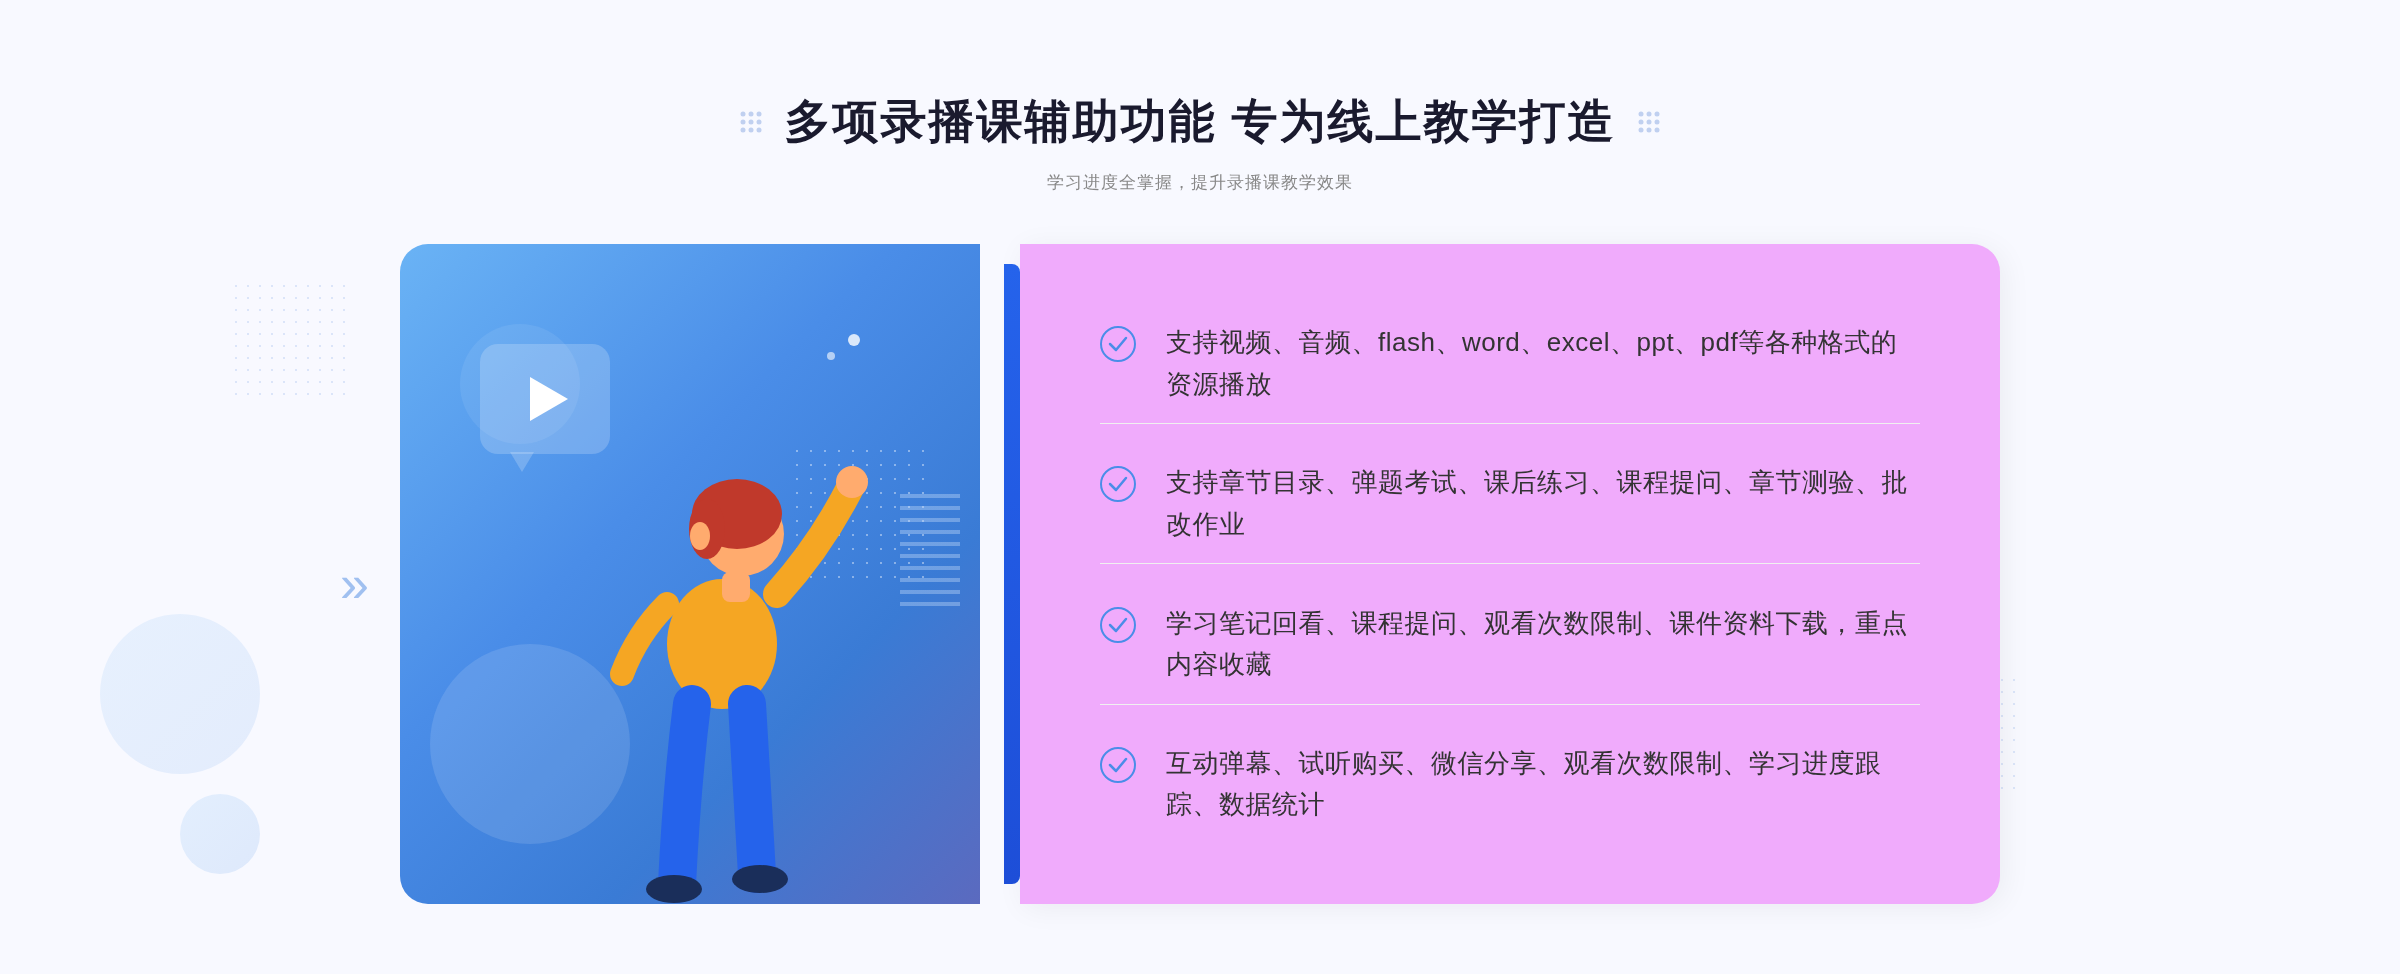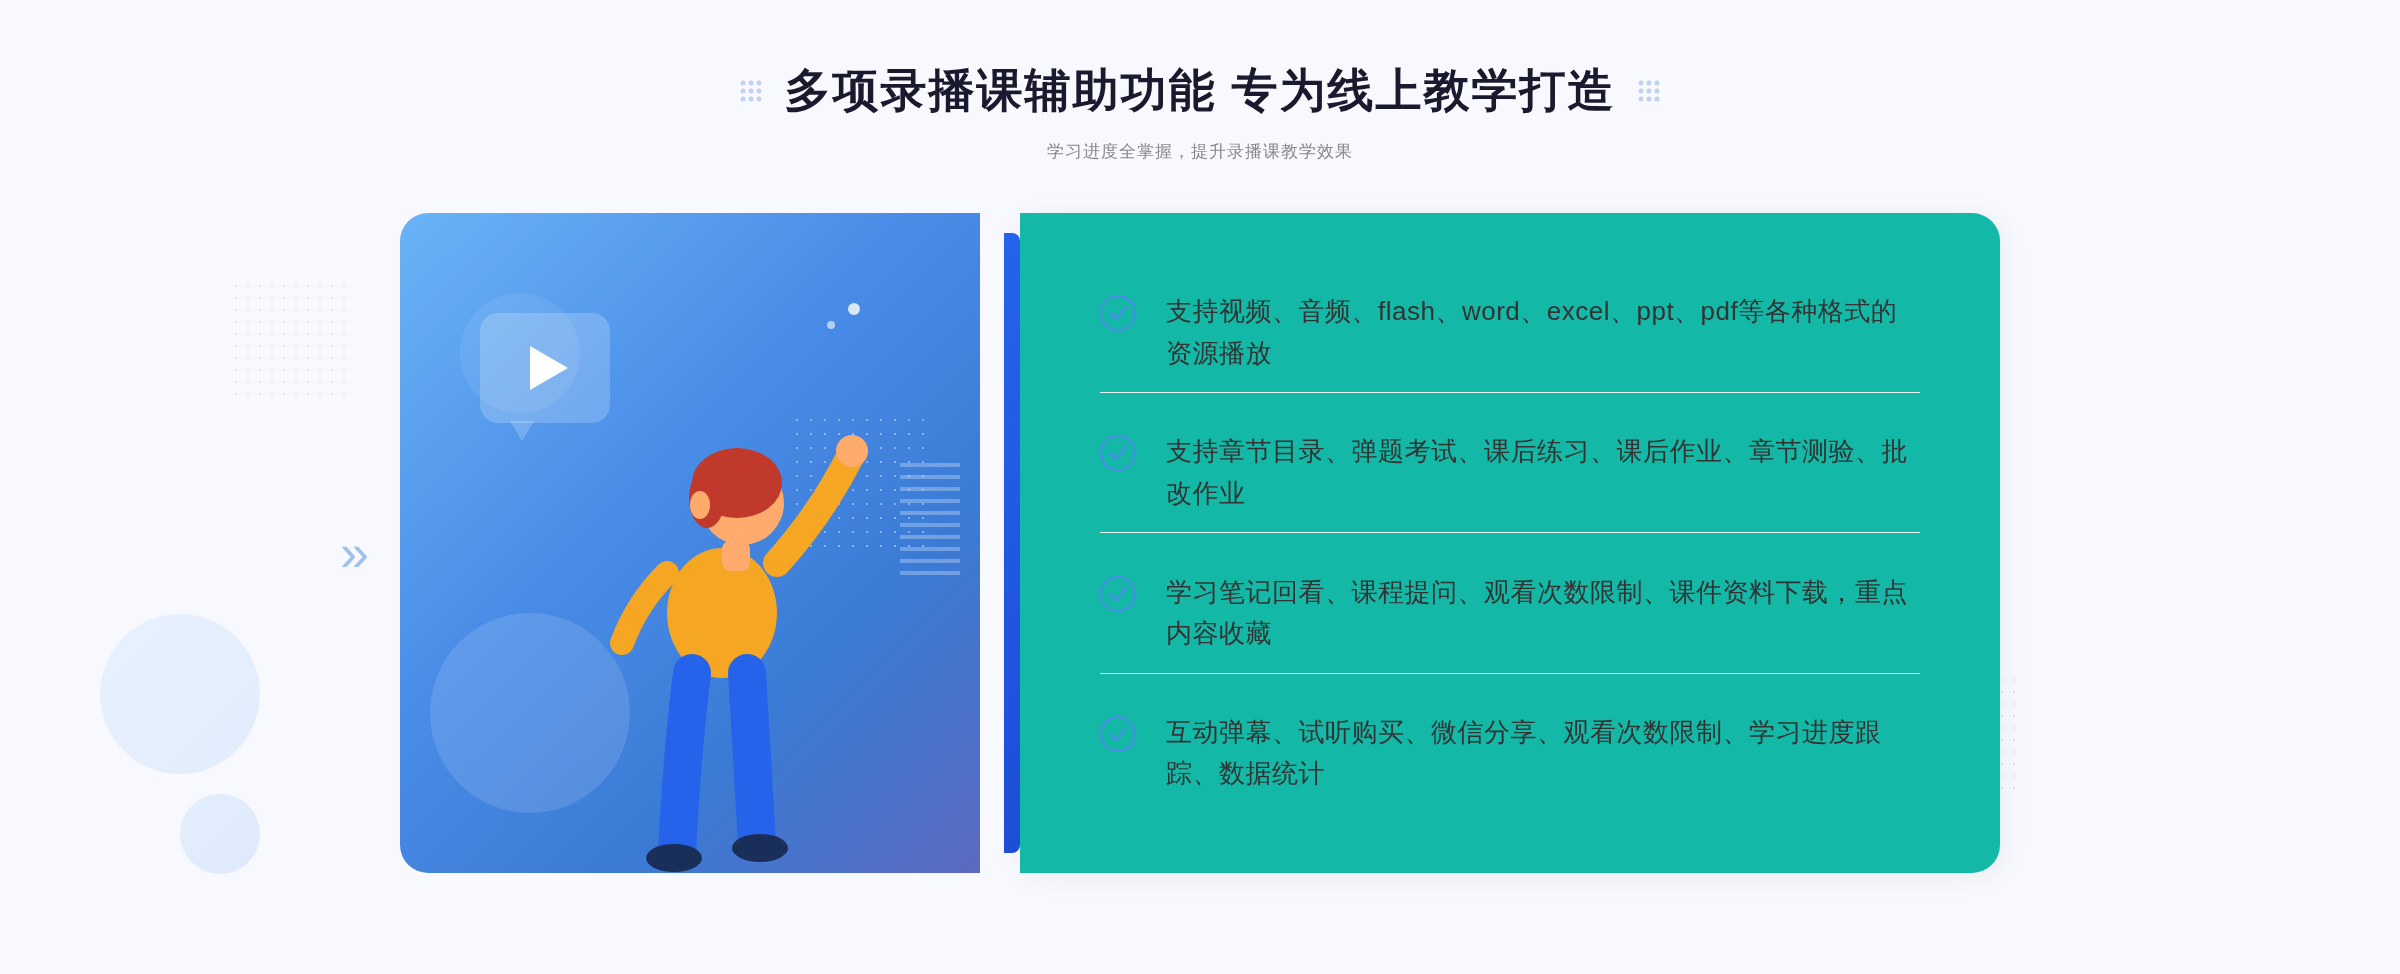--- a/index.html
+++ b/index.html
@@ -42,21 +42,21 @@
       top: 280px;
     }
 
     .dots-right-bottom {
       right: 380px;
       bottom: 180px;
     }
 
     
     .header-section {
-      margin-top: 60px;
+      margin-top: 91px;
       text-align: center;
       position: relative;
       z-index: 2;
     }
 
     .header-title-row {
       display: flex;
       align-items: center;
       justify-content: center;
       gap: 20px;
@@ -213,21 +213,21 @@
       top: 20px;
       width: 16px;
       height: 620px;
       background: linear-gradient(180deg, #2563eb 0%, #1d4ed8 100%);
       border-radius: 0 8px 8px 0;
     }
 
     
     .features-panel {
       flex: 1;
-      background: #14b8a6;
+      background: #f0abfc;
       border-radius: 0 28px 28px 0;
       padding: 50px 80px;
       height: 660px;
       display: flex;
       flex-direction: column;
       justify-content: space-around;
       box-shadow: 4px 4px 30px rgba(0,0,0,0.06);
     }
 
     .feature-item {
@@ -415,21 +415,21 @@
           <path d="M10 18 L16 24 L26 12" stroke="#4a8de8" stroke-width="2.5" fill="none" stroke-linecap="round" stroke-linejoin="round"></path>
         </svg>
         <span class="feature-text">支持视频、音频、flash、word、excel、ppt、pdf等各种格式的资源播放</span>
       </div>
 
       <div class="feature-item">
         <svg class="check-icon" viewBox="0 0 36 36">
           <circle cx="18" cy="18" r="17" fill="none" stroke="#4a8de8" stroke-width="2"></circle>
           <path d="M10 18 L16 24 L26 12" stroke="#4a8de8" stroke-width="2.5" fill="none" stroke-linecap="round" stroke-linejoin="round"></path>
         </svg>
-        <span class="feature-text">支持章节目录、弹题考试、课后练习、课后作业、章节测验、批改作业</span>
+        <span class="feature-text">支持章节目录、弹题考试、课后练习、课程提问、章节测验、批改作业</span>
       </div>
 
       <div class="feature-item">
         <svg class="check-icon" viewBox="0 0 36 36">
           <circle cx="18" cy="18" r="17" fill="none" stroke="#4a8de8" stroke-width="2"></circle>
           <path d="M10 18 L16 24 L26 12" stroke="#4a8de8" stroke-width="2.5" fill="none" stroke-linecap="round" stroke-linejoin="round"></path>
         </svg>
         <span class="feature-text">学习笔记回看、课程提问、观看次数限制、课件资料下载，重点内容收藏</span>
       </div>
 

